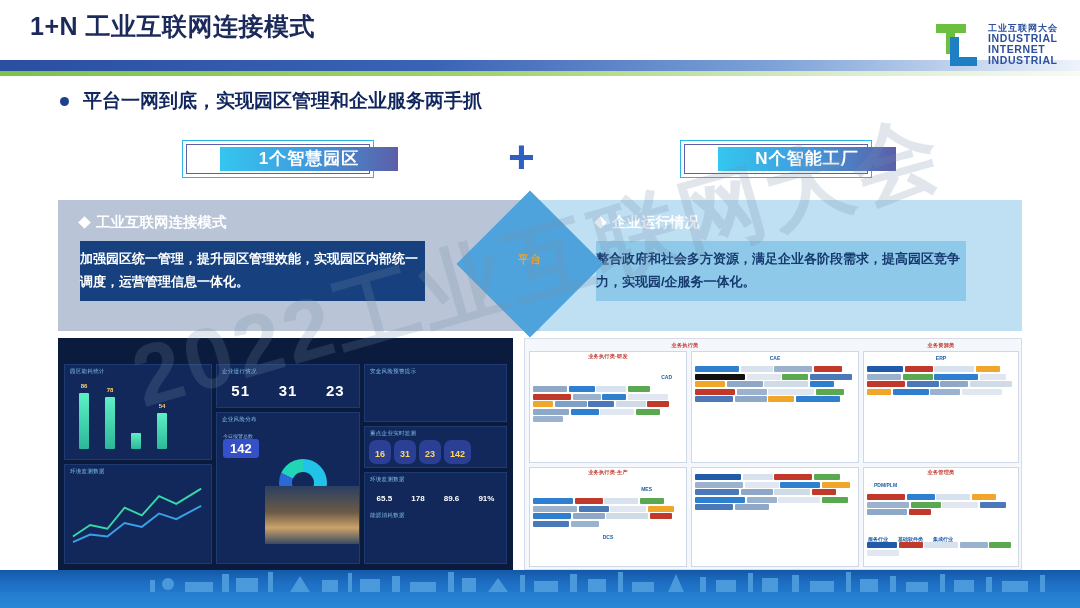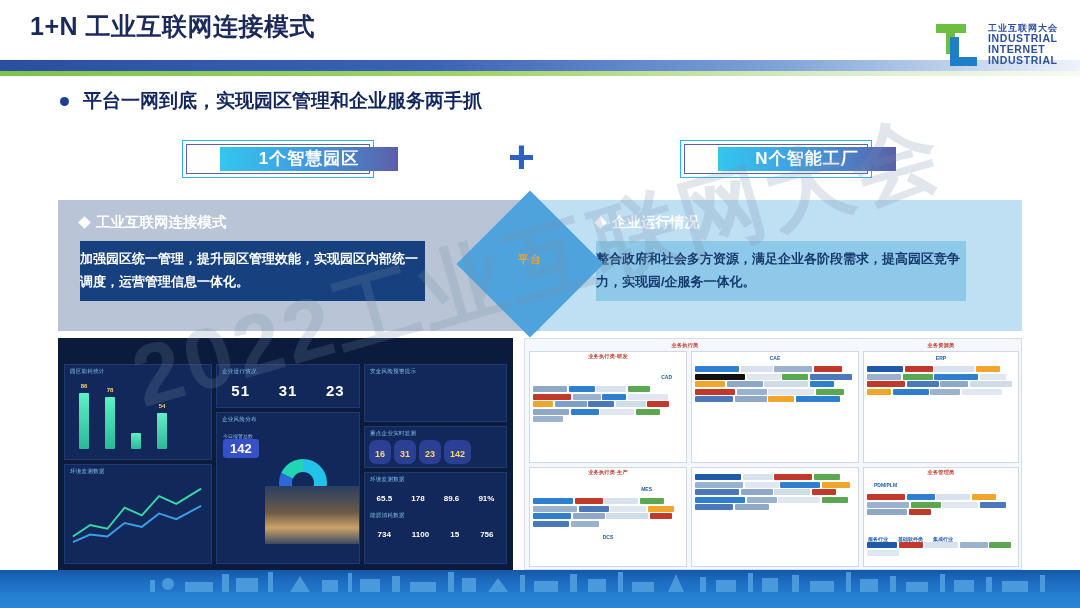--- a/index.html
+++ b/index.html
@@ -315,26 +315,20 @@
 
   <div class="card" style="left:306px;top:134px;width:143px;height:92px;">
     <div class="card-title">环境监测数据</div>
     <div style="display:flex;justify-content:space-around;padding:4px 2px;">
       <span class="stat-cell"><span class="stat-v">65.5</span></span>
       <span class="stat-cell"><span class="stat-v">178</span></span>
       <span class="stat-cell"><span class="stat-v">89.6</span></span>
       <span class="stat-cell"><span class="stat-v">91%</span></span>
     </div>
     <div class="card-title">能源消耗数据</div>
-    <div style="display:flex;justify-content:space-around;padding:4px 2px;">
-      <span class="stat-cell"><span class="stat-v">734</span></span>
-      <span class="stat-cell"><span class="stat-v">1100</span></span>
-      <span class="stat-cell"><span class="stat-v">15</span></span>
-      <span class="stat-cell"><span class="stat-v">756</span></span>
-    </div>
   </div>
 
   <div class="photo" style="left:207px;top:148px;width:94px;height:58px;"></div>
 </div>
 
 <div class="grid">
 
   <div class="gsec" style="left:4px;top:12px;width:158px;height:112px;">
     <div class="gsec-title">业务执行类-研发</div>
     <div class="gsec-label" style="right:14px;top:22px;">CAD</div>

